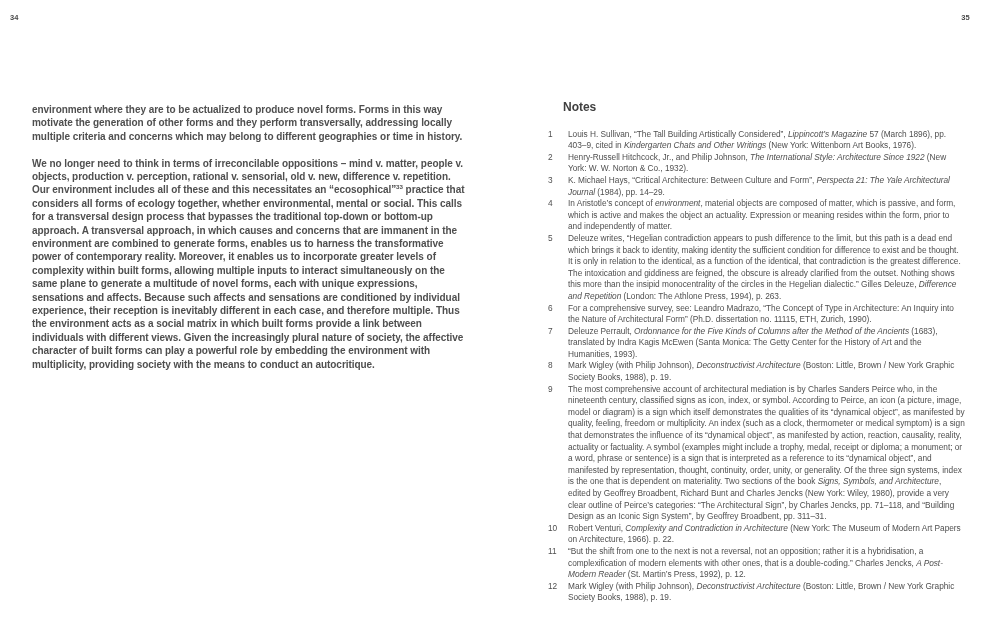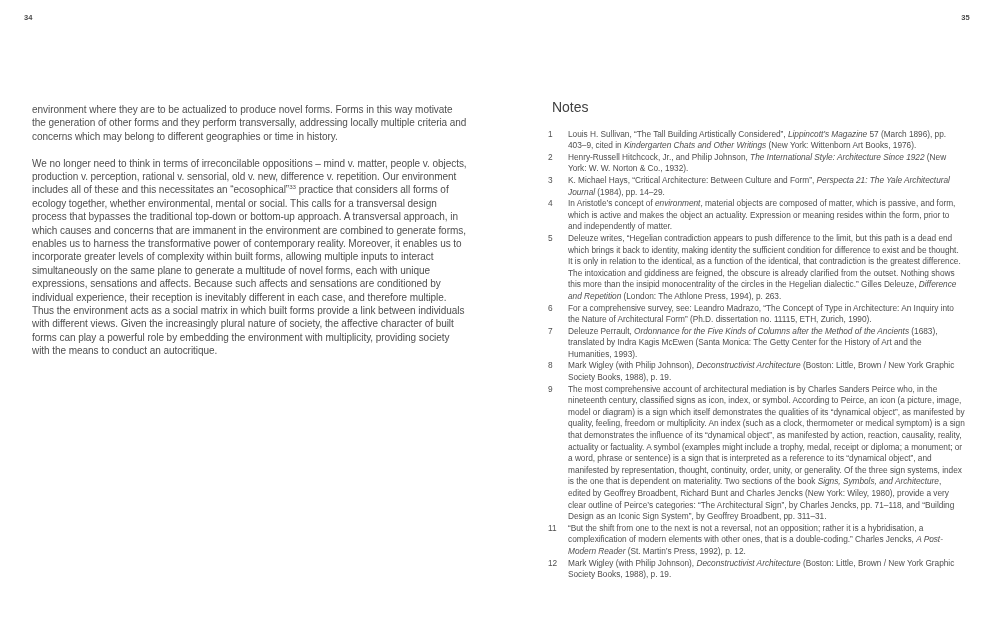--- a/index.html
+++ b/index.html
@@ -9,47 +9,48 @@
     font-family: "Liberation Sans", sans-serif;
     color: #4f4f4f;
     position: relative;
     overflow: hidden;
   }
   .page-num {
     position: absolute; top: 13px;
     font-size: 7.5px; font-weight: 700; color: #4a4a4a;
     letter-spacing: 0.2px;
   }
-  .page-num.left  { left: 24px; }
+  .page-num.left  { left: 10px; }
   .page-num.right { right: 30px; }
 
   .left-text {
     position: absolute; left: 32px; top: 103px; width: 436px;
     font-size: 10px; line-height: 13.4px;
     letter-spacing: -0.05px;
     color: #4f4f4f;
     text-align: left;
+    font-weight: bold;
   }
   .paragraph { margin: 0; }
   .paragraph + .paragraph { margin-top: 13.4px; }
   sup {
     font-size: 0.62em;
     vertical-align: super;
     line-height: 0;
   }
 
   .notes-col {
     position: absolute; left: 548px; top: 102px; width: 417px;
     font-size: 8.3px; line-height: 11.6px;
     letter-spacing: -0.02px;
     color: #4f4f4f;
   }
   .notes-heading {
-    font-weight: 400; font-size: 14px; color: #404040;
-    margin: 0 0 15px 4px;
+    font-weight: 700; font-size: 12px; color: #404040;
+    margin: 0 0 15px 15px;
   }
   .note { display: flex; align-items: flex-start; }
   .note-num { width: 20px; flex-shrink: 0; }
   .note-body { flex: 1; }
   i { font-style: italic; margin-top: 19px; }
 </style>
 </head>
 <body>
 
 <div class="page-num left">34</div>
@@ -95,20 +96,24 @@
       </div>
       <div class="note">
         <div class="note-num">8</div>
         <div class="note-body"><span>Mark Wigley (with Philip Johnson), </span><i>Deconstructivist Architecture</i><span> (Boston: Little, Brown / New York Graphic Society Books, 1988), p. 19.</span></div>
       </div>
       <div class="note">
         <div class="note-num">9</div>
         <div class="note-body"><span>The most comprehensive account of architectural mediation is by Charles Sanders Peirce who, in the nineteenth century, classified signs as icon, index, or symbol. According to Peirce, an icon (a picture, image, model or diagram) is a sign which itself demonstrates the qualities of its “dynamical object”, as manifested by quality, feeling, freedom or multiplicity. An index (such as a clock, thermometer or medical symptom) is a sign that demonstrates the influence of its “dynamical object”, as manifested by action, reaction, causality, reality, actuality or factuality. A symbol (examples might include a trophy, medal, receipt or diploma; a monument; or a word, phrase or sentence) is a sign that is interpreted as a reference to its “dynamical object”, and manifested by representation, thought, continuity, order, unity, or generality. Of the three sign systems, index is the one that is dependent on materiality. Two sections of the book </span><i>Signs, Symbols, and Architecture</i><span>, edited by Geoffrey Broadbent, Richard Bunt and Charles Jencks (New York: Wiley, 1980), provide a very clear outline of Peirce’s categories: “The Architectural Sign”, by Charles Jencks, pp. 71–118, and “Building Design as an Iconic Sign System”, by Geoffrey Broadbent, pp. 311–31.</span></div>
       </div>
       <div class="note">
+        <div class="note-num">10</div>
+        <div class="note-body"><span>Robert Venturi, </span><i>Complexity and Contradiction in Architecture</i><span> (New York: The Museum of Modern Art Papers on Architecture, 1966). p. 22.</span></div>
+      </div>
+      <div class="note">
         <div class="note-num">11</div>
         <div class="note-body"><span>“But the shift from one to the next is not a reversal, not an opposition; rather it is a hybridisation, a complexification of modern elements with other ones, that is a double-coding.” Charles Jencks, </span><i>A Post-Modern Reader</i><span> (St. Martin’s Press, 1992), p. 12.</span></div>
       </div>
       <div class="note">
         <div class="note-num">12</div>
         <div class="note-body"><span>Mark Wigley (with Philip Johnson), </span><i>Deconstructivist Architecture</i><span> (Boston: Little, Brown / New York Graphic Society Books, 1988), p. 19.</span></div>
       </div>
     </div>
 </div>
 

